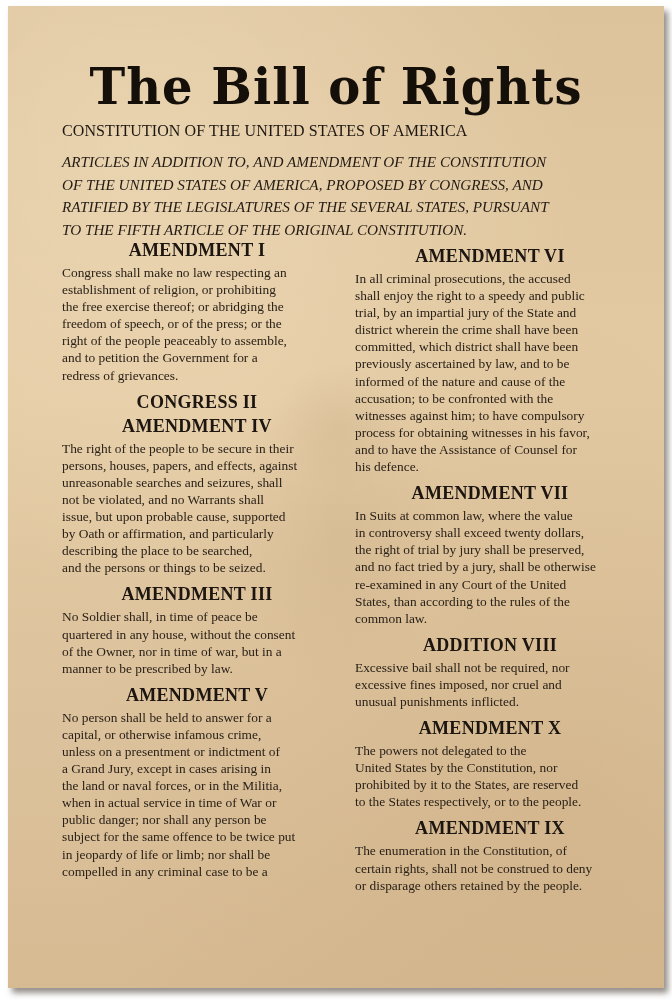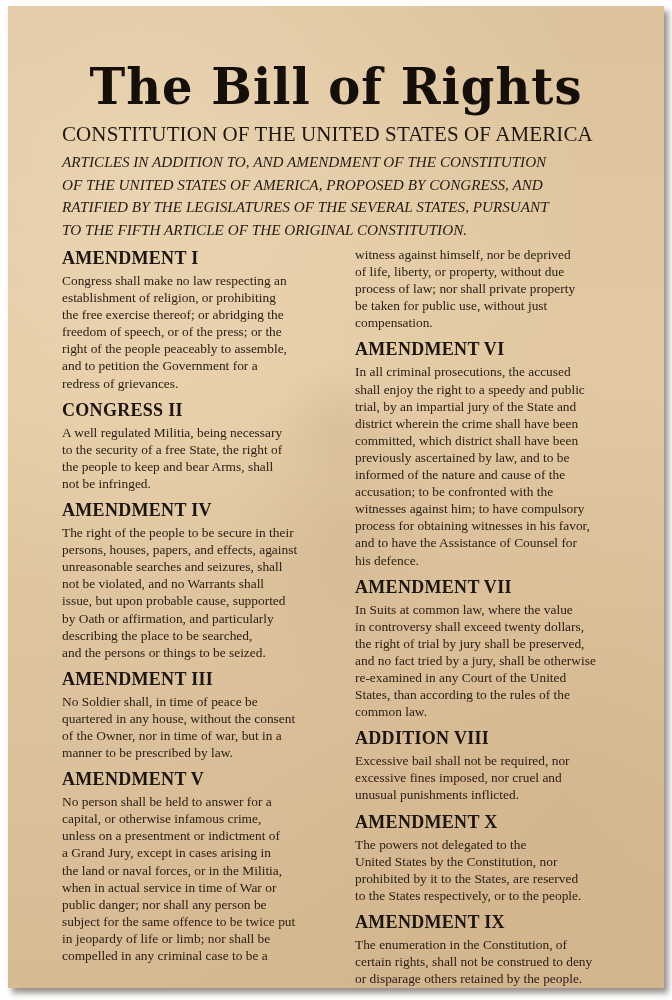--- a/index.html
+++ b/index.html
@@ -18,33 +18,33 @@
     box-shadow: 4px 5px 6px rgba(60,50,40,0.55);
   }
   .title {
     position: absolute; left: 0; right: 0; top: 52px; text-align: center;
     font-family: "DejaVu Serif", "Liberation Serif", serif; font-weight: bold;
     font-size: 48px; letter-spacing: 1px; color: #150f0a;
     transform: scaleY(1.05);
   }
   .subtitle {
     position: absolute; left: 54px; width: 560px; top: 116px;
-    font-size: 21px; color: #1f1812; white-space: nowrap; letter-spacing: 0.1px;
+    font-size: 16px; color: #1f1812; white-space: nowrap; letter-spacing: 0.1px;
   }
   .preamble {
     position: absolute; left: 54px; width: 560px; top: 145px;
     font-style: italic; font-size: 15.2px; line-height: 22.5px; color: #231b14;
     white-space: pre-line;
   }
   .col { position: absolute; top: 234px; width: 270px; }
   .col.left { left: 54px; }
   .col.right { left: 347px; top: 240px; }
   .amend-title {
-    text-align: left; font-size: 18px; font-weight: bold; color: #1c1510;
-    margin: 8px 0 3px 0; letter-spacing: 0.3px;
+    text-align: center; font-size: 18px; font-weight: bold; color: #1c1510;
+    margin: 0 0 3px 0; letter-spacing: 0.3px;
   }
   .amend-body {
     font-size: 13.4px; line-height: 17.1px; color: #2a2118; margin: 0 0 8px 0;
     white-space: pre-line;
   }
 </style>
 </head>
 <body>
 
 <div class="poster">
@@ -61,24 +61,20 @@
       <div class="amend-body">Congress shall make no law respecting an
 establishment of religion, or prohibiting
 the free exercise thereof; or abridging the
 freedom of speech, or of the press; or the
 right of the people peaceably to assemble,
 and to petition the Government for a
 redress of grievances.</div>
     </section>
     <section>
       <div class="amend-title">CONGRESS II</div>
-      <div class="amend-body">A well regulated Militia, being necessary
-to the security of a free State, the right of
-the people to keep and bear Arms, shall
-not be infringed.</div>
     </section>
     <section>
       <div class="amend-title">AMENDMENT IV</div>
       <div class="amend-body">The right of the people to be secure in their
 persons, houses, papers, and effects, against
 unreasonable searches and seizures, shall
 not be violated, and no Warrants shall
 issue, but upon probable cause, supported
 by Oath or affirmation, and particularly
 describing the place to be searched,
@@ -100,27 +96,20 @@
 the land or naval forces, or in the Militia,
 when in actual service in time of War or
 public danger; nor shall any person be
 subject for the same offence to be twice put
 in jeopardy of life or limb; nor shall be
 compelled in any criminal case to be a</div>
     </section>
   </div>
 
   <div class="col right">
-    <section>
-      <div class="amend-body">witness against himself, nor be deprived
-of life, liberty, or property, without due
-process of law; nor shall private property
-be taken for public use, without just
-compensation.</div>
-    </section>
     <section>
       <div class="amend-title">AMENDMENT VI</div>
       <div class="amend-body">In all criminal prosecutions, the accused
 shall enjoy the right to a speedy and public
 trial, by an impartial jury of the State and
 district wherein the crime shall have been
 committed, which district shall have been
 previously ascertained by law, and to be
 informed of the nature and cause of the
 accusation; to be confronted with the

